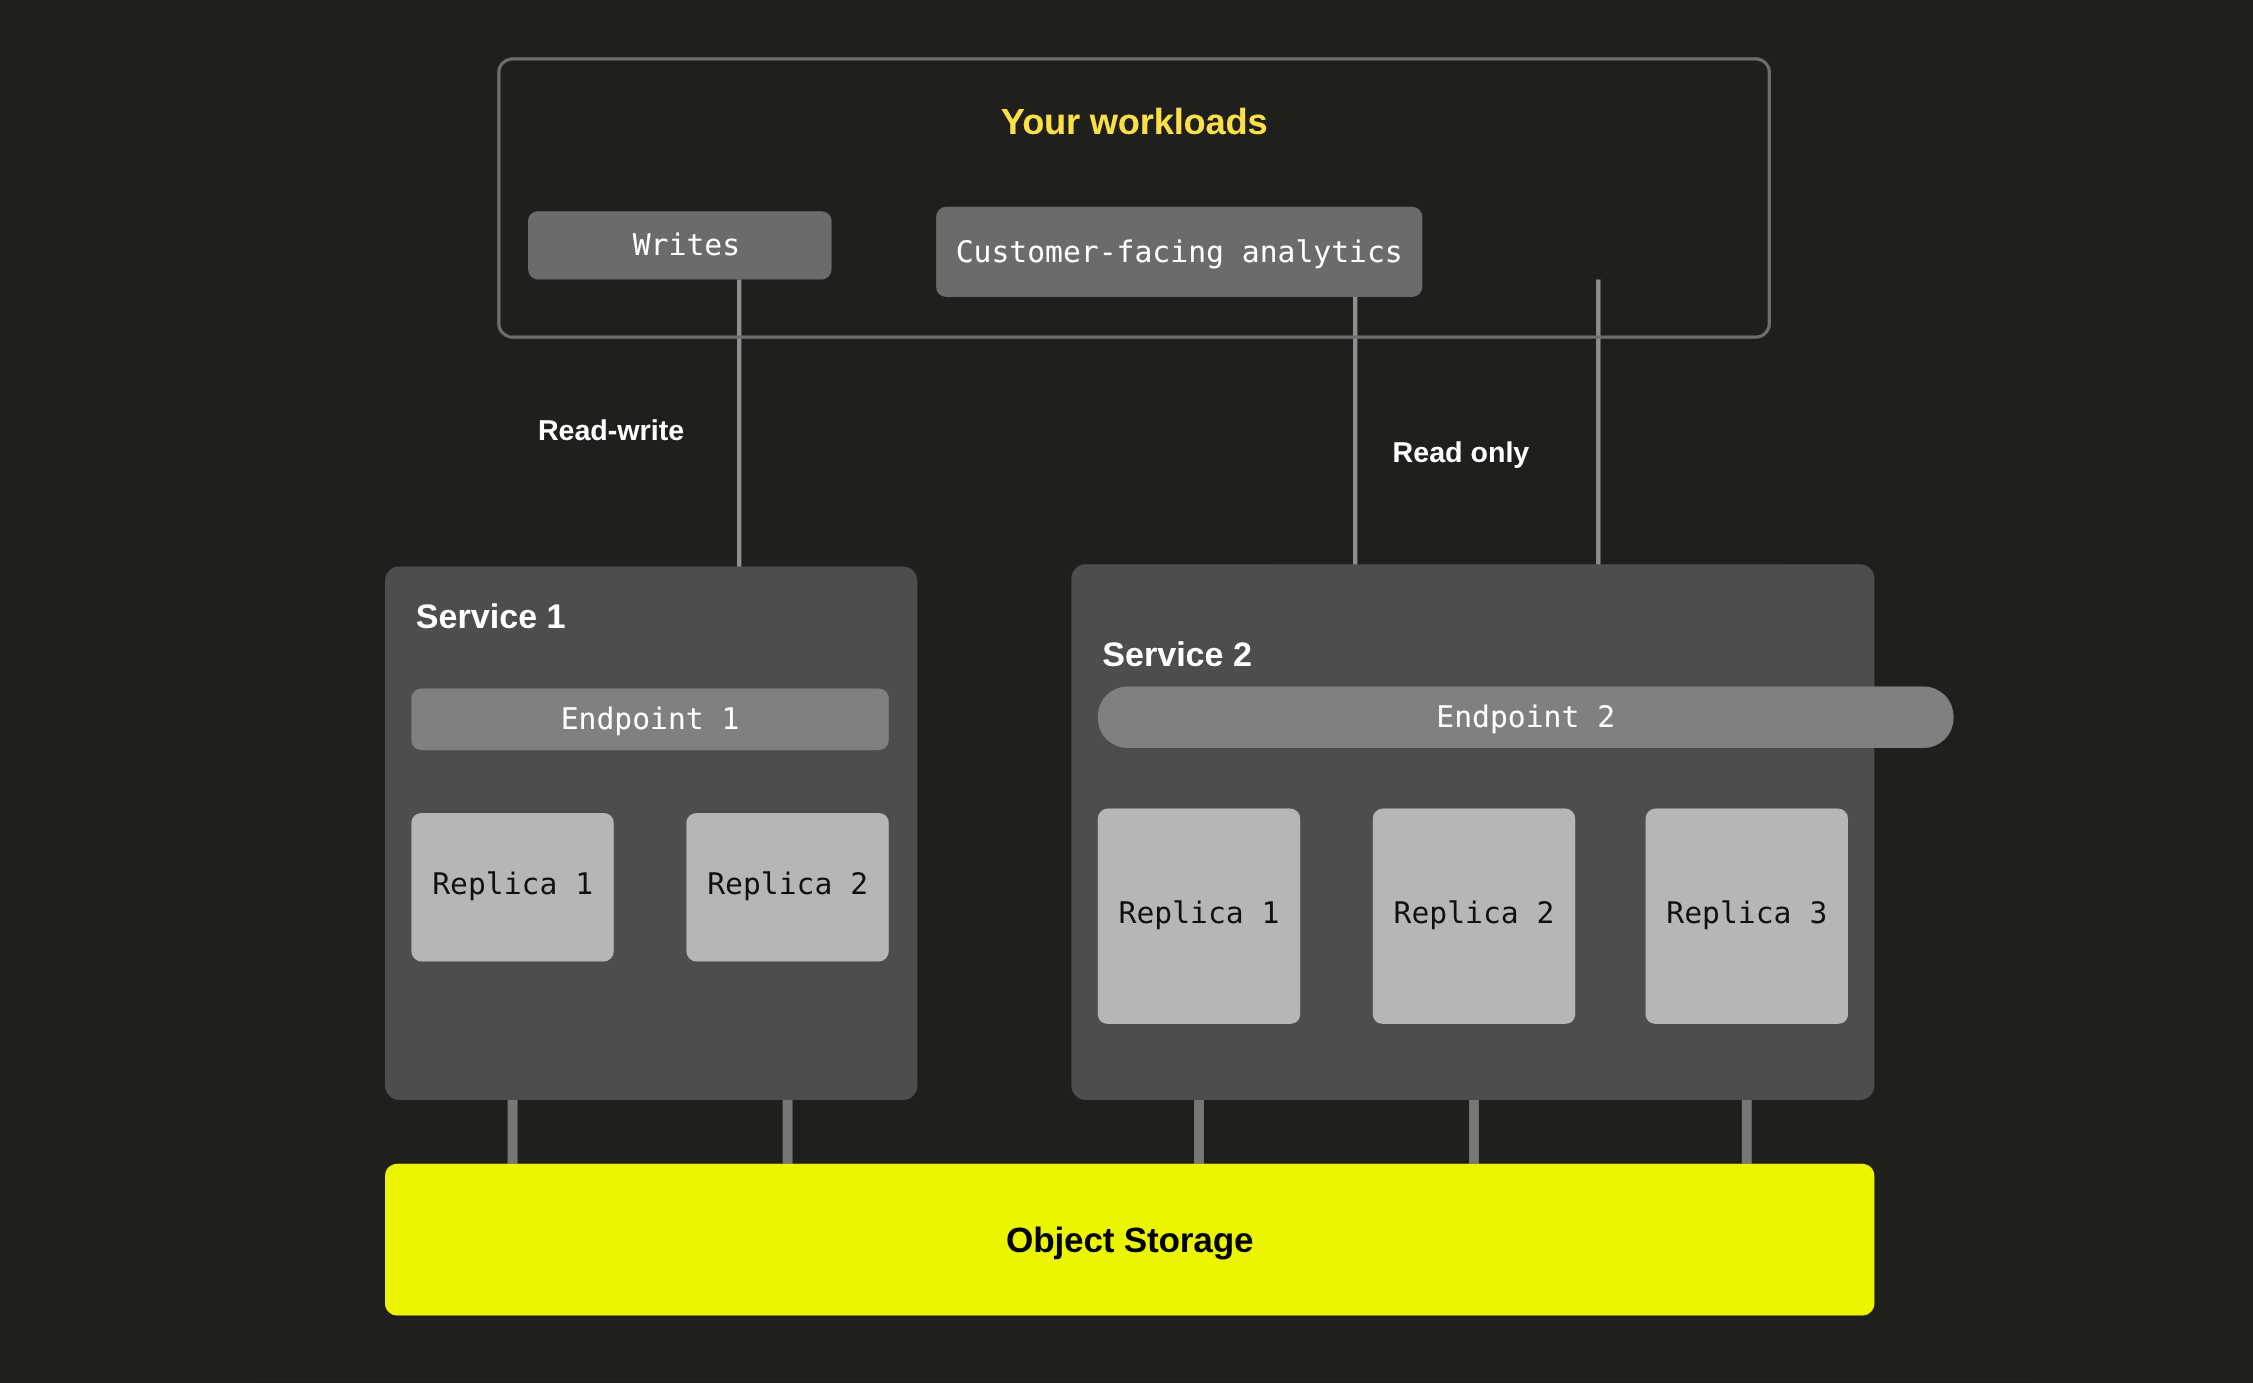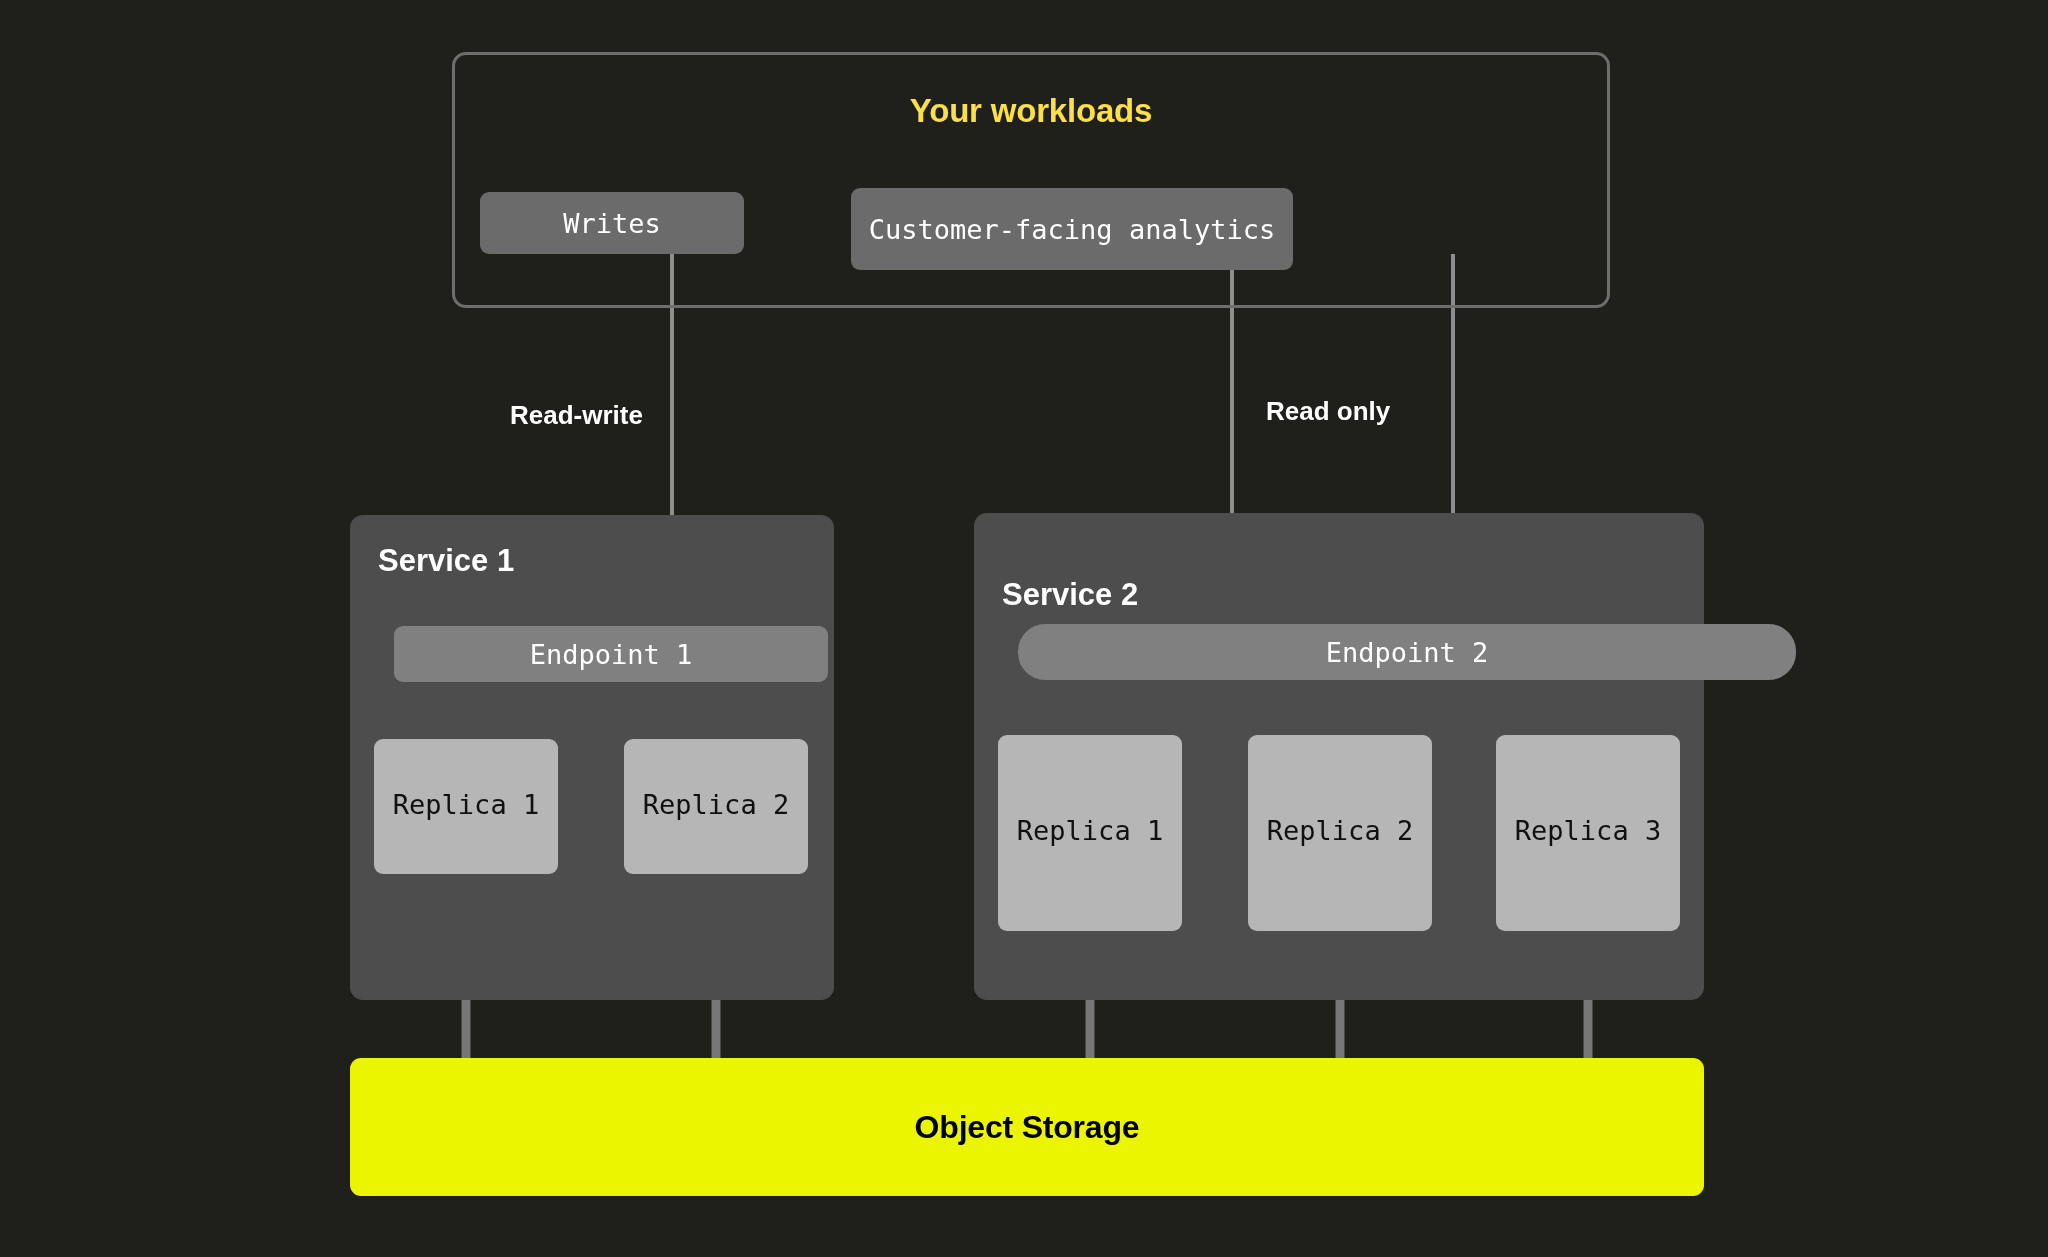--- a/index.html
+++ b/index.html
@@ -54,34 +54,34 @@
     background: #6b6b6b;
     border-radius: 9px;
     color: #ffffff;
     font-family: "DejaVu Sans Mono", monospace;
     font-size: 27px;
     display: flex;
     align-items: center;
     justify-content: center;
     z-index: 3;
   }
-  #wl-writes    { left: 480px; top: 192px; width: 264px;  height: 62px; }
+  #wl-writes    { left: 480px; top: 192px; width: 264px;  height: 62px; padding-left: 12px; }
   #wl-analytics { left: 851px; top: 188px; width: 442px;  height: 82px; }
   #wl-adhoc     { left: 1322px; top: 192px; width: 264px; height: 62px; }
 
   
   .edge-label {
     position: absolute;
     color: #ffffff;
     font-size: 26px;
     font-weight: bold;
     white-space: nowrap;
     z-index: 3;
   }
-  #label-read-write { left: 489px; top: 400px; margin-left: 21px; }
+  #label-read-write { left: 489px; top: 376px; }
   #label-read-only  { left: 1266px; top: 396px; }
 
   
   .service-panel {
     background: #4d4d4d;
     border-radius: 13px;
     z-index: 2;
   }
   #service-1 { left: 350px; top: 515px; width: 484px;  height: 485px; }
   #service-2 { left: 974px; top: 513px; width: 730px;  height: 487px; }
@@ -101,21 +101,20 @@
     position: absolute;
     background: #808080;
     border-radius: 9px;
     color: #ffffff;
     font-family: "DejaVu Sans Mono", monospace;
     font-size: 27px;
     display: flex;
     align-items: center;
     justify-content: center;
     z-index: 3;
-    margin-left: 20px;
   }
   #endpoint-1 { left: 24px; top: 111px; width: 434px; height: 56px; }
   #endpoint-2 { left: 24px; top: 111px; width: 778px; height: 56px; border-radius: 27px; }
 
   
   .replica {
     position: absolute;
     background: #b6b6b6;
     border-radius: 9px;
     color: #101010;

